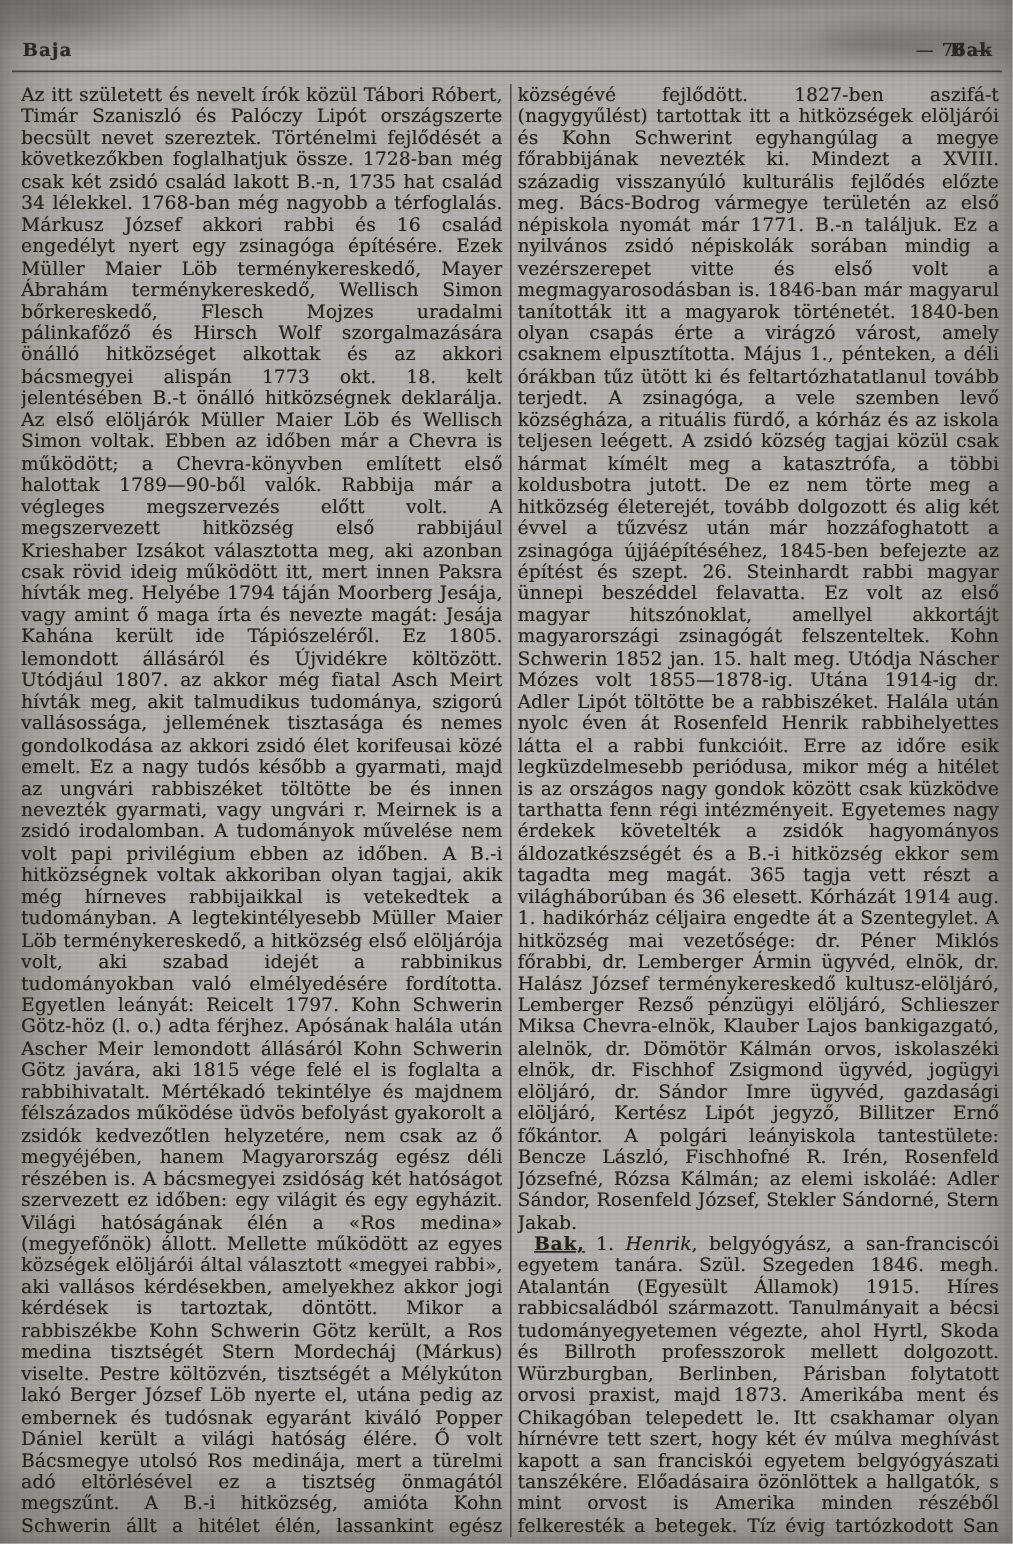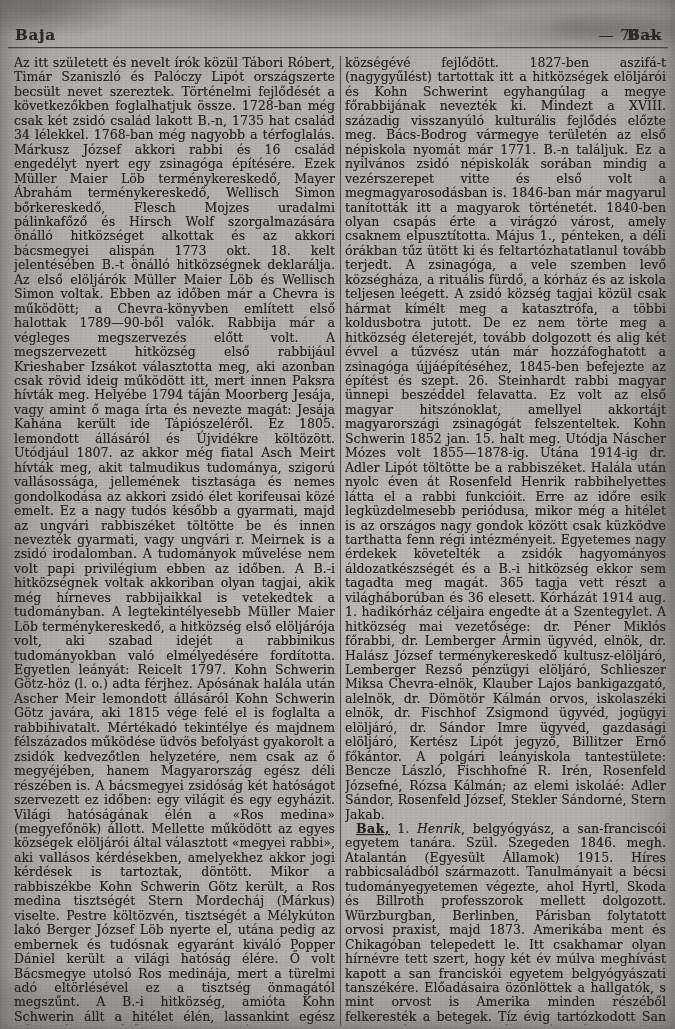--- a/index.html
+++ b/index.html
@@ -23,21 +23,21 @@
     box-shadow: inset 0 0 70px rgba(60,58,54,0.50), inset 0 0 14px rgba(60,58,54,0.35);
   }
   .smudge { position: absolute; border-radius: 50%; pointer-events: none; }
   .smudge-a { left: 548px; top: 16px; width: 120px; height: 22px; background: rgba(92,90,86,0.30); filter: blur(6px); }
   .smudge-b { left: 200px; top: 2px;  width: 300px; height: 16px; background: rgba(96,94,90,0.25); filter: blur(7px); }
   .smudge-c { left: -20px; top: 980px; width: 200px; height: 40px; background: rgba(96,94,90,0.22); filter: blur(9px); }
 
   .running-head {
     position: absolute; top: 26px; left: 15px; right: 13px;
     height: 16px;
-    font-size: 15px; font-weight: bold;
+    font-size: 12px; font-weight: bold;
     color: #2b2925;
     letter-spacing: 0.8px;
     text-shadow: 0.3px 0.3px 0.6px rgba(43,41,37,0.55);
     text-decoration: underline;
   }
   .rh-left   { position: absolute; left: 0; top: 0; }
   .rh-center { position: absolute; left: 0; right: 0; top: 0; text-align: right; font-weight: normal; }
   .rh-right  { position: absolute; right: 0; top: 0; margin-left: 10px; }
   .head-rule {
     position: absolute; top: 47px; left: 8px; right: 7px;

